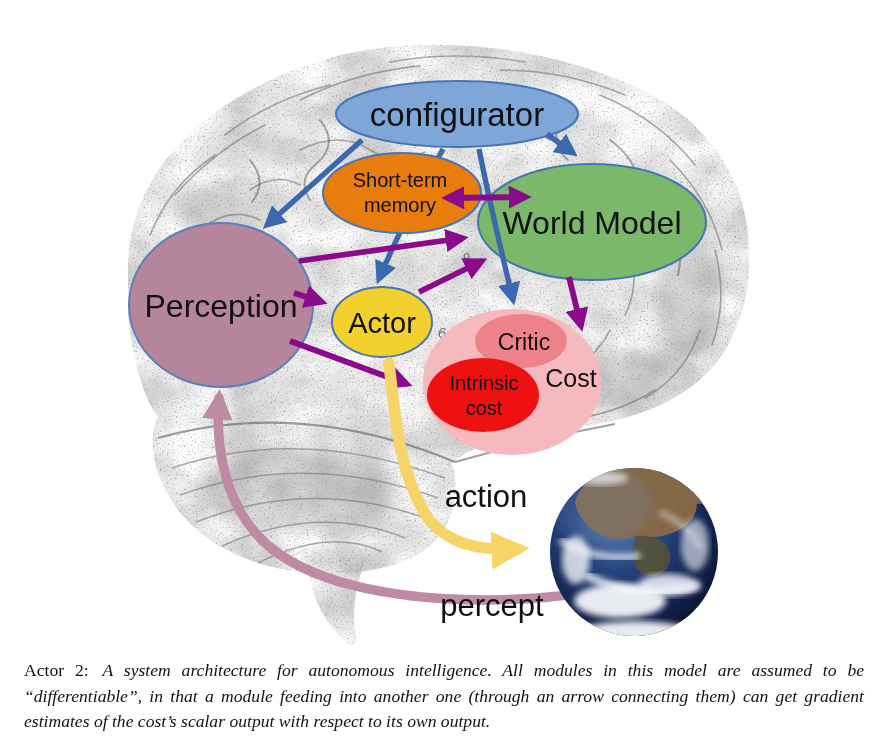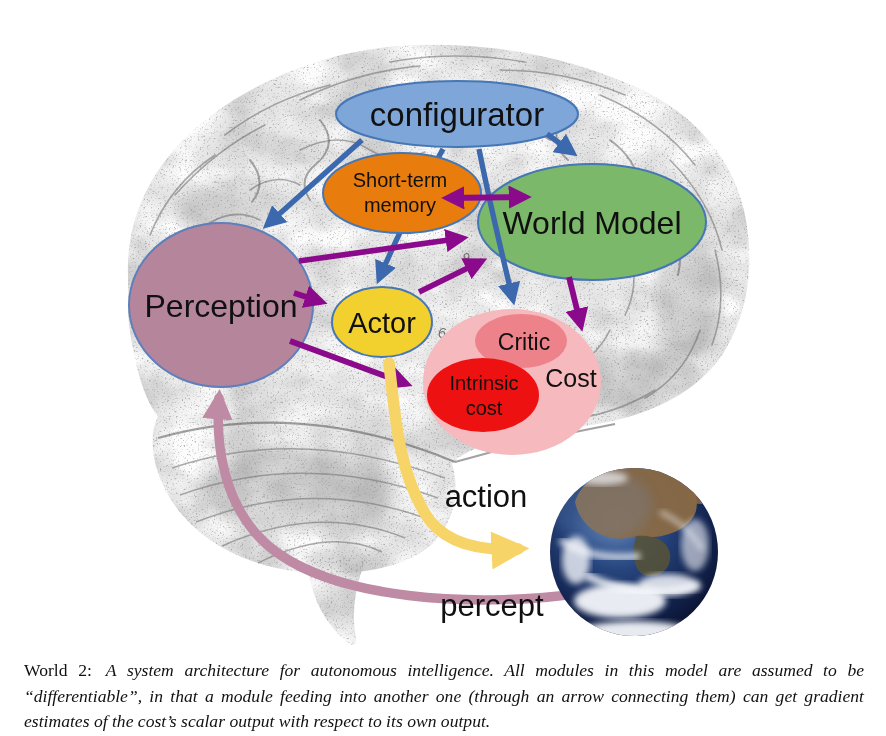--- a/index.html
+++ b/index.html
@@ -191,14 +191,14 @@
         <path d="M 585,575 q 55,28 115,10" stroke="#f4f6fa" stroke-width="8" fill="none" filter="url(#fBlur3)" opacity="0.9"></path>
         <path d="M 660,512 q 30,14 42,38" stroke="#f4f6fa" stroke-width="5" fill="none" filter="url(#fBlur3)" opacity="0.55"></path>
       </g>
     </g>
   </g>
 
   <text class="mlabel" x="486" y="507" font-size="31">action</text>
   <text class="mlabel" x="492" y="616" font-size="31">percept</text>
 </svg>
 
-<p class="caption"><span class="cap-tag">World 2:</span><span class="cap-body">A system architecture for autonomous intelligence. All modules in this model are assumed to be “differentiable”, in that a module feeding into another one (through an arrow connecting them) can get gradient estimates of the cost’s scalar output with respect to its own output.</span></p>
+<p class="caption"><span class="cap-tag">Actor 2:</span><span class="cap-body">A system architecture for autonomous intelligence. All modules in this model are assumed to be “differentiable”, in that a module feeding into another one (through an arrow connecting them) can get gradient estimates of the cost’s scalar output with respect to its own output.</span></p>
 </div>
 
 </body></html>

